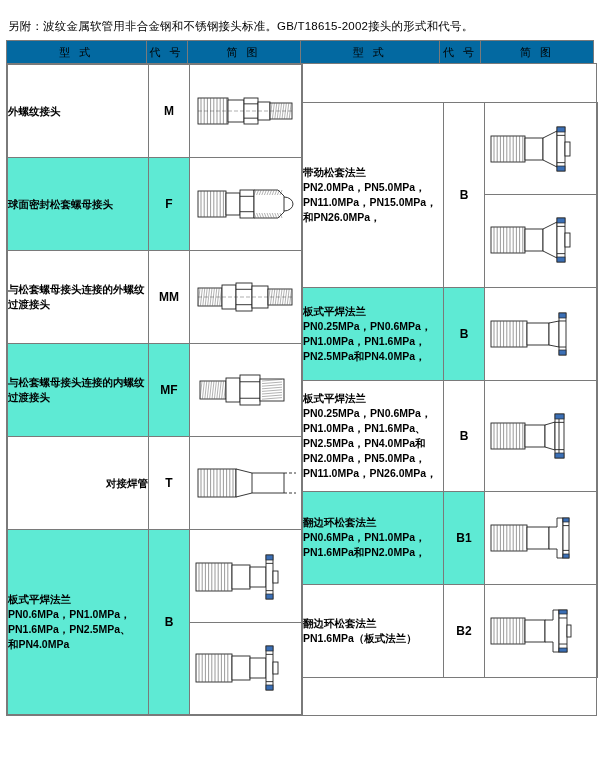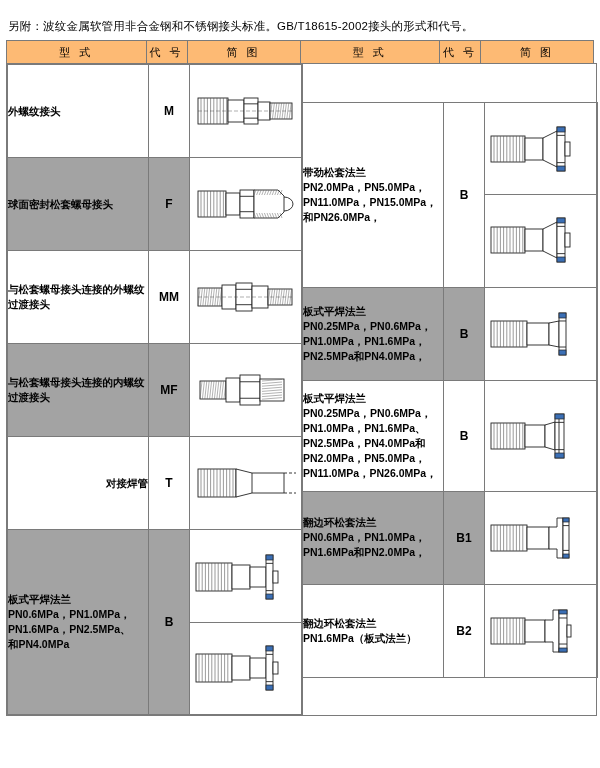--- a/index.html
+++ b/index.html
@@ -33,21 +33,21 @@
     width: 588px;
     border-collapse: collapse;
     table-layout: fixed;
   }
   table.main td, table.main th {
     border: 1px solid #7a7a7a;
     padding: 0;
     vertical-align: middle;
   }
   .hdr td {
-    background: #fdba74;
+    background: #0369a1;
     text-align: center;
     font-size: 11px;
     height: 22px;
     font-weight: normal;
     letter-spacing: 3px;
   }
   .side {
     width: 294px;
     vertical-align: top;
   }
@@ -72,21 +72,21 @@
   .c-code {
     width: 40px;
     text-align: center;
     font-size: 12px;
   }
   .c-fig {
     width: 112px;
     text-align: center;
     background: #ffffff;
   }
-  .yellow { background: #a3a3a3; }
+  .yellow { background: #5eead4; }
   .white { background: #ffffff; }
   svg { display: block; margin: 0 auto; }
   .figcell { padding: 2px 0; }
 </style>
 </head>
 <body>
 
 <div class="page">
 
   <div class="caption">另附：波纹金属软管用非合金钢和不锈钢接头标准。GB/T18615-2002接头的形式和代号。</div>

